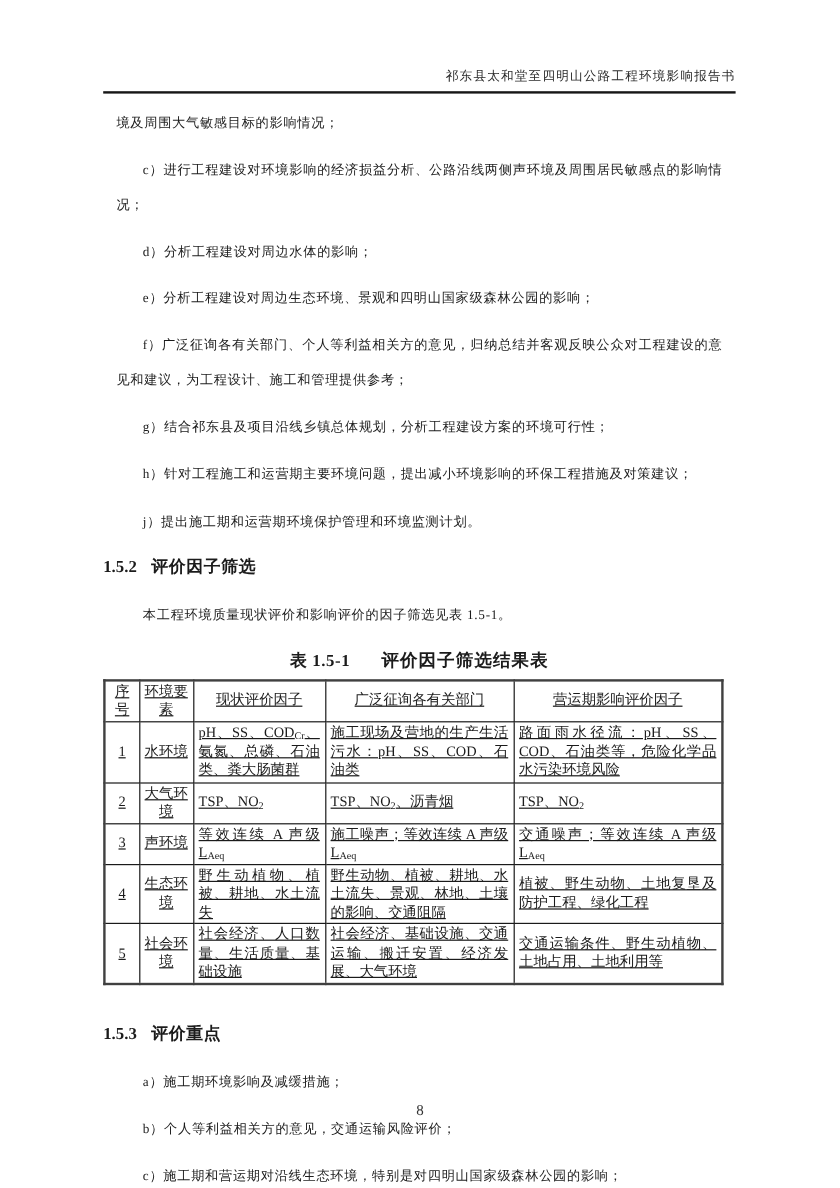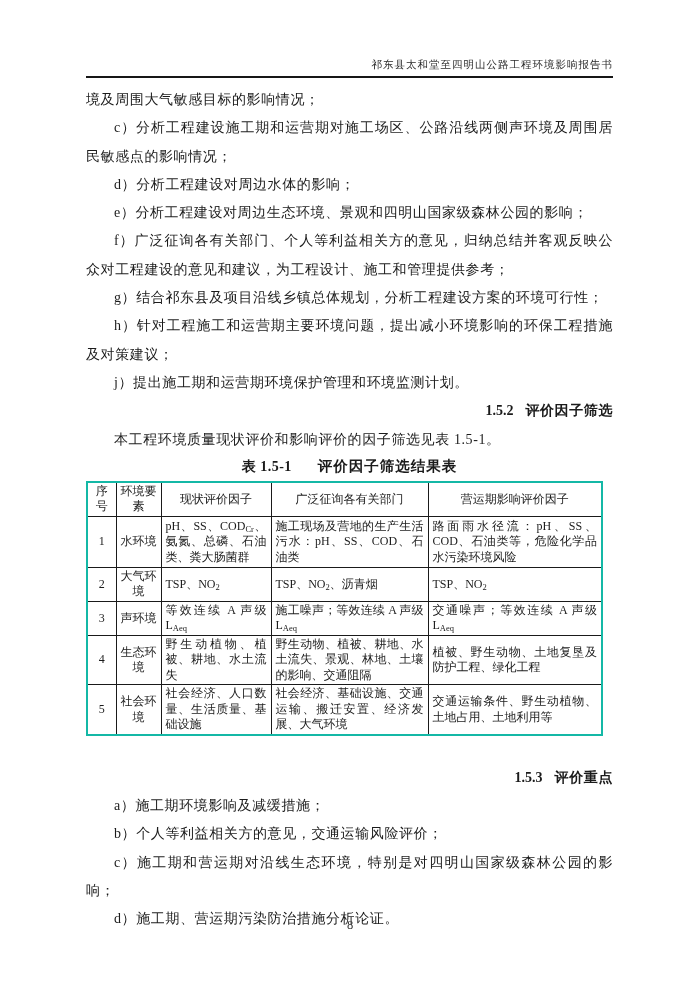--- a/index.html
+++ b/index.html
@@ -21,34 +21,33 @@
     text-align:right;
     font-size:10.5px;
     letter-spacing:1px;
     color:#2a2a2a;
     padding-bottom:4px;
     border-bottom:2px solid #161616;
     line-height:14px;
   }
   .bodytext{margin-top:8px;}
   .para{
-    margin:0;
-    font-size:14px;
+    margin:11px;
+    font-size:11px;
     line-height:28.3px;
     letter-spacing:0.6px;
     text-align:justify;
   }
   .indent{text-indent:2em;}
   .heading{
     margin:0;
     font-size:14px;
     font-weight:bold;
     line-height:28.3px;
     letter-spacing:0.6px;
-    text-align:right;
   }
   .heading .sec-num{margin-right:12px;letter-spacing:0;}
   .caption{
     text-align:center;
     font-size:14px;
     line-height:24px;
     margin-top:0;
     white-space:nowrap;
   }
   .caption .cap-label{font-weight:bold;letter-spacing:0.5px;}
@@ -72,21 +71,21 @@
   table.factor col.c4{width:157px;}
   table.factor col.c5{width:174px;}
   table.factor th, table.factor td{
     border:1px solid #1a1a1a;
     padding:1px 4px;
     line-height:15.5px;
     vertical-align:middle;
     box-sizing:border-box;
     overflow:hidden;
   }
-  table.factor{border:2px solid #14b8a6;}
+  table.factor{border:2px solid #404040;text-decoration:underline;}
   table.factor th{
     font-weight:normal;
     text-align:center;
     height:29px;
   }
   table.factor td{text-align:justify;}
   table.factor td.center{text-align:center;}
   table.factor tr.r1 td{height:51px;}
   table.factor tr.r2 td{height:30px;}
   table.factor tr.r3 td{height:31px;}
@@ -107,21 +106,21 @@
 
 <div class="page">
   <div class="content">
 
     <div class="running-head">
       <span>祁东县太和堂至四明山公路工程环境影响报告书</span>
     </div>
 
     <div class="bodytext" id="paragraphs">
         <p class="para">境及周围大气敏感目标的影响情况；</p>
-        <p class="para indent">c）分析工程建设施工期和运营期对施工场区、公路沿线两侧声环境及周围居民敏感点的影响情况；</p>
+        <p class="para indent">c）进行工程建设对环境影响的经济损益分析、公路沿线两侧声环境及周围居民敏感点的影响情况；</p>
         <p class="para indent">d）分析工程建设对周边水体的影响；</p>
         <p class="para indent">e）分析工程建设对周边生态环境、景观和四明山国家级森林公园的影响；</p>
         <p class="para indent">f）广泛征询各有关部门、个人等利益相关方的意见，归纳总结并客观反映公众对工程建设的意见和建议，为工程设计、施工和管理提供参考；</p>
         <p class="para indent">g）结合祁东县及项目沿线乡镇总体规划，分析工程建设方案的环境可行性；</p>
         <p class="para indent">h）针对工程施工和运营期主要环境问题，提出减小环境影响的环保工程措施及对策建议；</p>
         <p class="para indent">j）提出施工期和运营期环境保护管理和环境监测计划。</p>
       </div>
 
     <h2 class="heading">
       <span class="sec-num">1.5.2</span><span>评价因子筛选</span>

